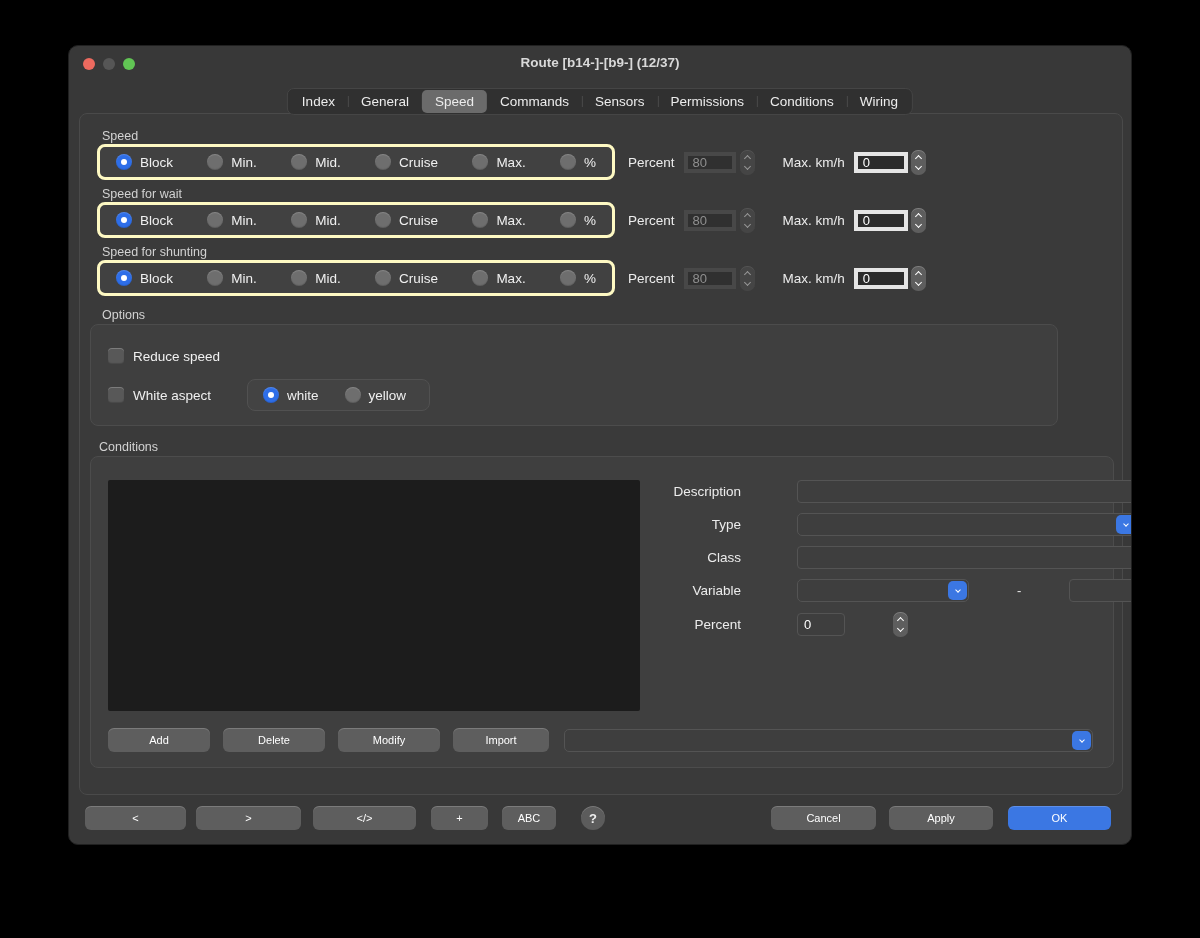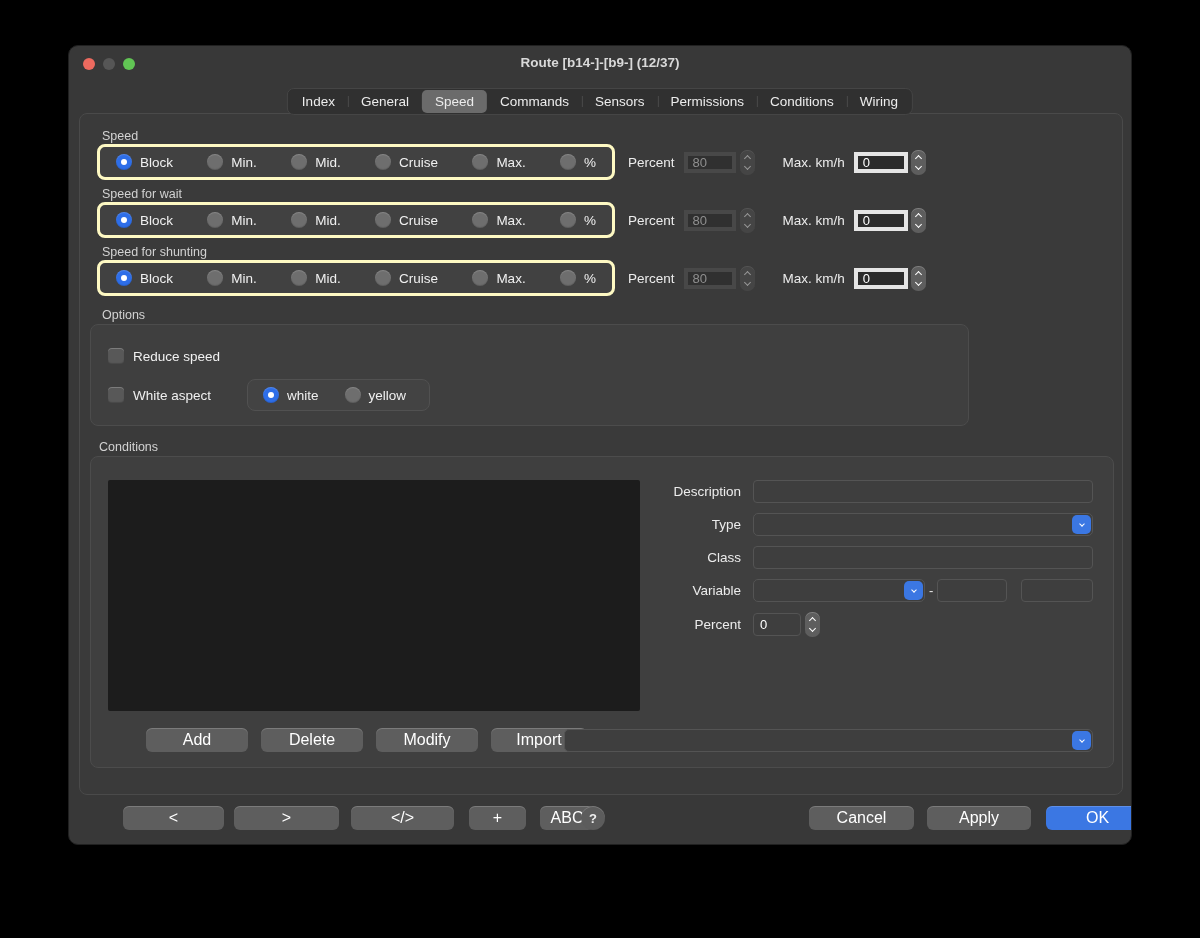--- a/index.html
+++ b/index.html
@@ -68,31 +68,31 @@
   .checkbox{width:16px;height:16px;border-radius:4px;background:#585858;
     box-shadow:inset 0 1px 0 rgba(255,255,255,.22), inset 0 -1px 1px rgba(0,0,0,.18);flex:none;}
   .optrow{position:absolute;display:flex;align-items:center;gap:9px;}
   .olabel{font-size:13.5px;color:#f0f0f0;}
 
   .aspectbox{position:absolute;left:156px;top:54px;width:183px;height:32px;background:#434343;
     border:1px solid #515151;border-radius:8px;display:flex;align-items:center;gap:26px;padding:0 15px;}
 
   .listbox{position:absolute;left:17px;top:23px;width:532px;height:231px;background:#1c1c1c;border-radius:2px;}
 
-  .crow{position:absolute;display:flex;align-items:center;}
+  .crow{position:absolute;display:flex;align-items:center;gap:44px;}
   .clabel{width:90px;text-align:right;font-size:13.5px;color:#ececec;margin-right:12px;flex:none;}
 
   .popup{position:relative;height:23px;background:#3e3e3e;border:1px solid #545454;border-radius:5px;}
   .popbtn{position:absolute;right:1px;top:1px;width:19px;height:19px;border-radius:5px;
     background:#3b77e3;display:flex;align-items:center;justify-content:center;}
   .popbtn .chv{width:4px;height:4px;margin:0 0 2px 0;}
 
-  .btn{height:24px;border-radius:6px;background:#5e5e5e;color:#fff;font-size:16px;
+  .btn{height:24px;border-radius:6px;background:#5e5e5e;color:#fff;font-size:11px;
     display:flex;align-items:center;justify-content:center;
-    box-shadow:inset 0 1px 0 rgba(255,255,255,.18);border:none;white-space:nowrap;margin-left:38px;}
+    box-shadow:inset 0 1px 0 rgba(255,255,255,.18);border:none;white-space:nowrap;}
   .btn.blue{background:#3b77e3;}
 
   .condbtns{position:absolute;top:271px;height:24px;}
   .dash{color:#e8e8e8;font-size:13px;margin:0 4px 0 4px;}
 
   .footer{position:absolute;left:0;right:0;top:760px;height:24px;}
   .fbtn{position:absolute;top:0;}
   .helpbtn{position:absolute;top:0;width:24px;height:24px;border-radius:50%;background:#5c5c5c;
     color:#eee;font-size:13px;font-weight:bold;display:flex;align-items:center;justify-content:center;
     box-shadow:inset 0 1px 0 rgba(255,255,255,.18);}
@@ -244,21 +244,21 @@
         </div>
       <span class="flabel" style="margin-left:28px;">Max. km/h</span>
       <input class="tfield" style="width: 54px; margin-left: 9px;" value="0">
       <div class="stepper" style="margin-left:3px;">
           <span class="chv up"></span>
           <span class="chv down"></span>
         </div>
     </div>
 
     <div class="seclabel" style="left:22px;top:194px;">Options</div>
-    <div class="groupbox" style="left:10px;top:210px;width:879px;height:102px;">
+    <div class="groupbox" style="left:10px;top:210px;width:968px;height:102px;">
       <div class="optrow" style="left:17px;top:23px;">
         <span class="checkbox"></span>
         <span class="olabel">Reduce speed</span>
       </div>
       <div class="optrow" style="left:17px;top:62px;">
         <span class="checkbox"></span>
         <span class="olabel">White aspect</span>
       </div>
       <div class="aspectbox">
         <div class="ritem">

